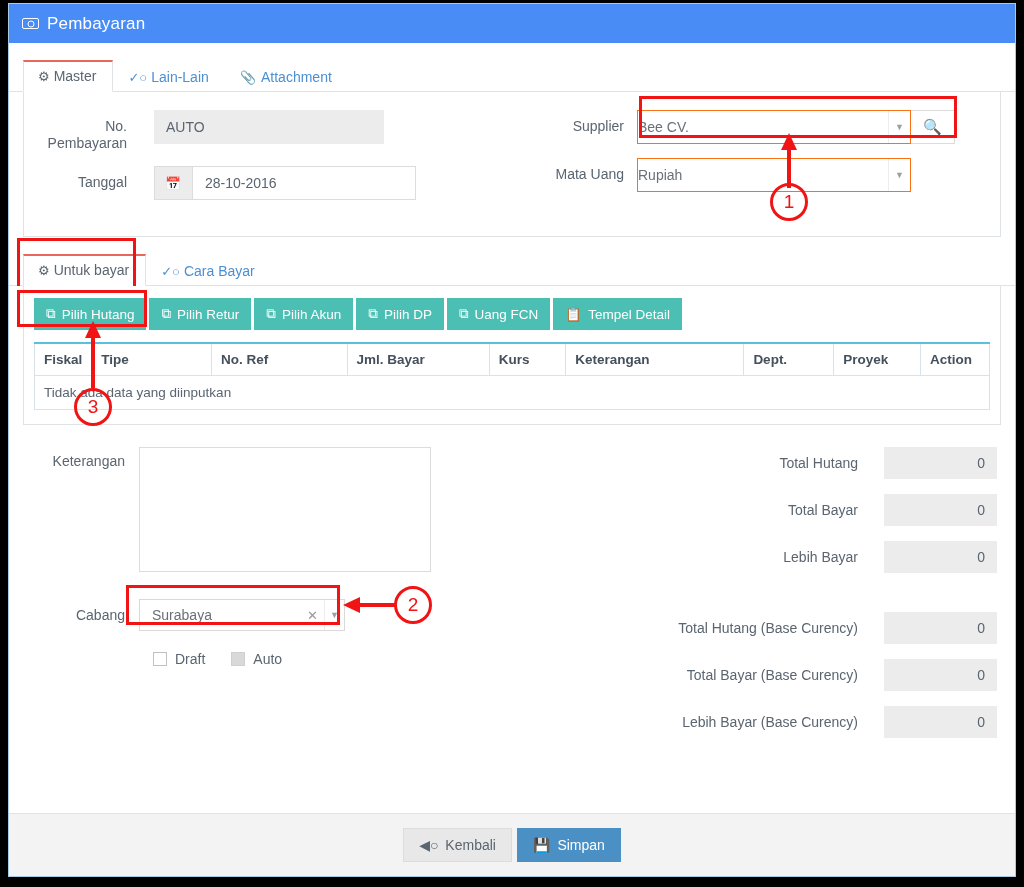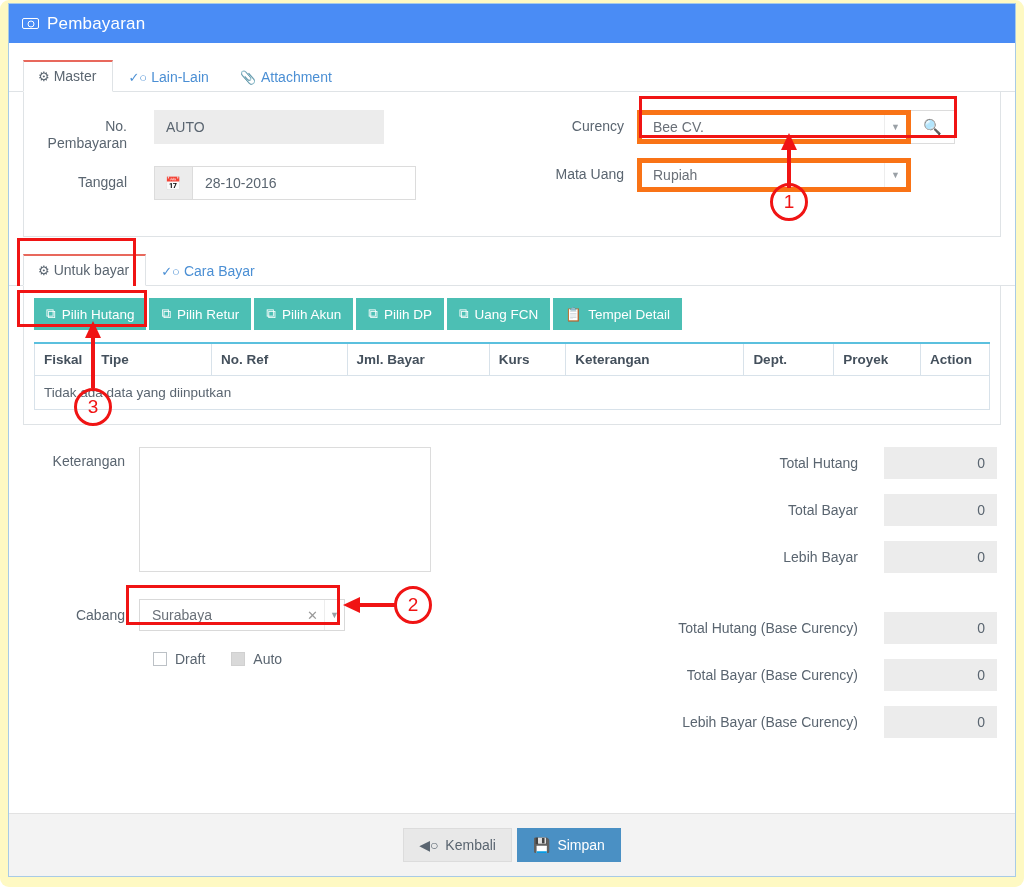--- a/index.html
+++ b/index.html
@@ -6,22 +6,21 @@
   html, body {
     margin: 0; padding: 0;
     background: #ffffff;
     font-family: "Liberation Sans", sans-serif;
   }
   #app {
     position: relative;
     width: 1024px;
     height: 887px;
     overflow: hidden;
-    background: #fef9c3;
-    border-radius: 9px;
+    background: #000000;
   }
 
   
   .panel {
     position: absolute;
     left: 8px; top: 3px;
     width: 1008px; height: 874px;
     border: 1px solid #a8cbe6;
     background: #ffffff;
   }
@@ -142,25 +141,25 @@
     width: 38px;
     background: #ececec;
     display: flex; align-items: center; justify-content: center;
     color: #8a9099; font-size: 13px;
     border-right: 1px solid #dcdcdc;
   }
   .date-val { flex: 1; display: flex; align-items: center; padding-left: 12px; font-size: 14px; color: #5a6570; }
 
   .sel {
     height: 34px;
-    border: 5px solid #f97316;
+    border: 1px solid #f97316;
     background: #ffffff;
     display: flex; align-items: center;
     font-size: 14px; color: #6a7078;
-    padding-left: 11px;
+    padding-left: 0;
     position: relative;
     width: 100%;
   }
   .sel .caret {
     position: absolute; right: 0; top: 0; bottom: 0;
     width: 22px;
     display: flex; align-items: center; justify-content: center;
     color: #9aa0a6; font-size: 9px;
     border-left: 1px solid #ededed;
   }
@@ -344,21 +343,21 @@
               <div class="date-wrap">
                 <div class="date-btn">📅</div>
                 <div class="date-val">28-10-2016</div>
               </div>
             </div>
           </div>
         </div>
 
         <div class="col col-r">
           <div class="frow">
-            <div class="flabel">Curency</div>
+            <div class="flabel">Supplier</div>
             <div class="fctl">
               <div class="supplier-row">
                 <div class="sel">
                   <span>Bee CV.</span>
                   <span class="caret">▼</span>
                 </div>
                 <div class="searchbtn">
                   <span>🔍</span>
                 </div>
               </div>

